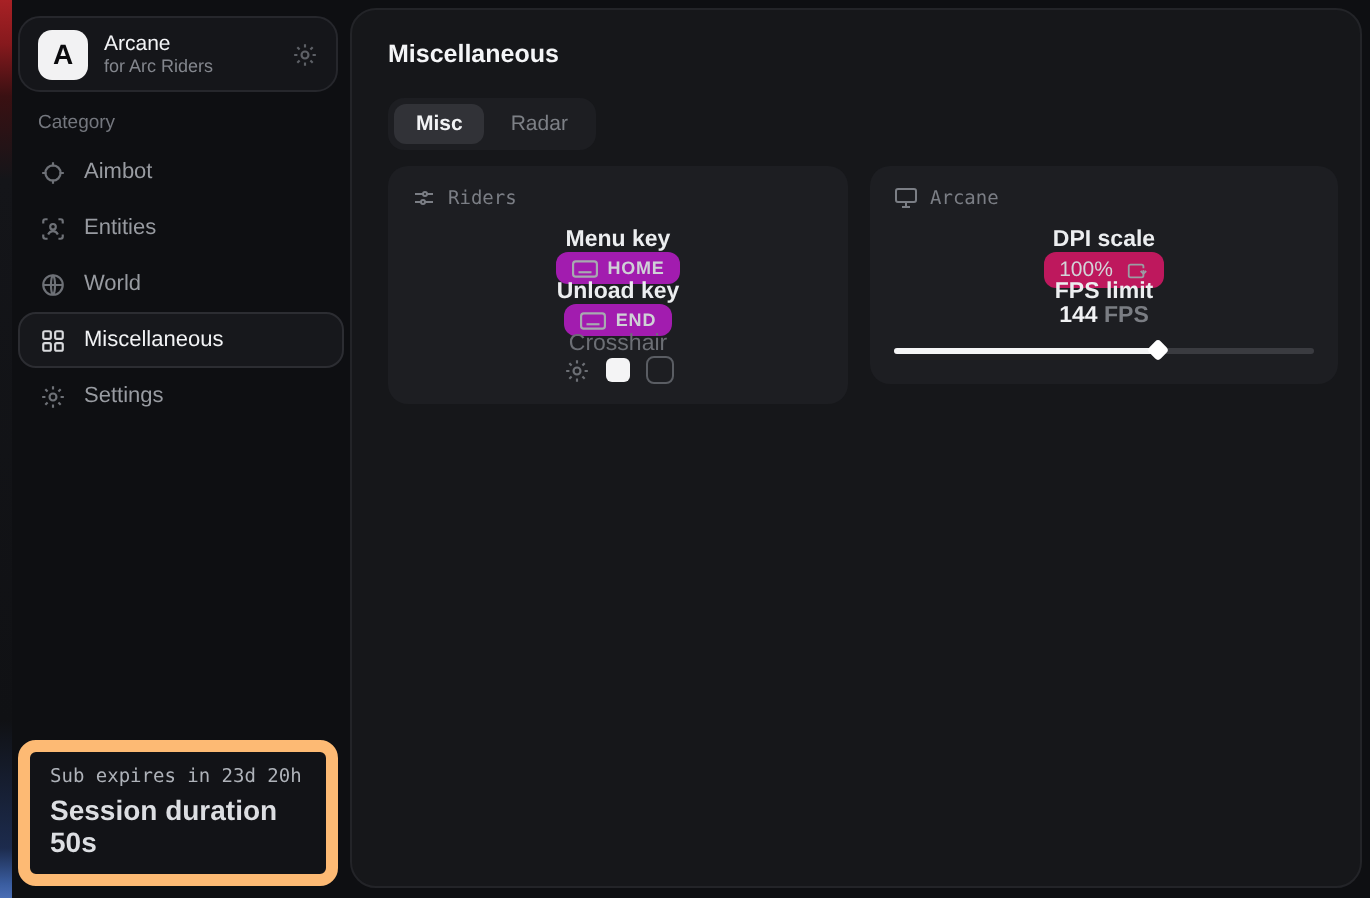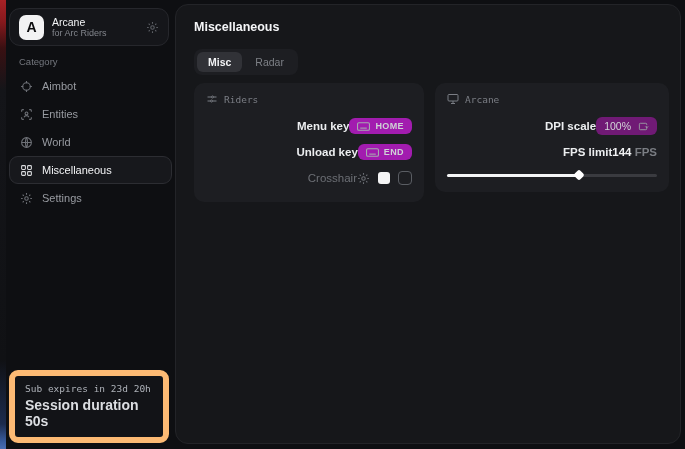--- a/index.html
+++ b/index.html
@@ -75,39 +75,40 @@
   }
   .card-general { flex:0 0 230px; }
   .card-display { flex:1; }
   .card-head {
     display:flex; align-items:center; gap:6px;
     font-family:"DejaVu Sans Mono", monospace; font-size:9.5px; color:#7b7e85;
     margin-bottom:9px;
   }
   .card-head .cicon { color:#7b7e85; display:flex; }
   .row {
-    display:flex; align-items:center; justify-content:flex-end;
+    display:flex; align-items:center; justify-content:space-between;
     height:24px;
+    flex-direction:column;
   }
   .row + .row { margin-top:2px; }
   .row-label { font-size:11.5px; font-weight:bold; color:#eceef0; }
   .row-label.dim { color:#6c6f75; font-weight:normal; }
   .keybtn {
     display:inline-flex; align-items:center; gap:5px;
     background:#a21caf; border-radius:6px; padding:3px 8px;
     font-size:9px; font-weight:bold; letter-spacing:.4px; color:#cfd1d6;
   }
   .keybtn .kicon { color:#a7aab0; display:flex; }
   .cross-controls { display:flex; align-items:center; gap:8px; }
   .swatch { width:12px; height:12px; border-radius:3px; background:#f4f4f5; }
   .checkbox { width:14px; height:14px; border-radius:4px; border:1.4px solid #5a5d63; background:transparent; }
   .gear-dim { color:#6c6f75; display:flex; }
   .dpi-ctl {
     display:inline-flex; align-items:center; gap:7px;
-    background:#701a75; border-radius:6px; padding:3px 8px;
+    background:#be185d; border-radius:6px; padding:3px 8px;
     font-size:10.5px; color:#d3d5d9;
   }
   .dpi-ctl .cycicon { color:#9건; color:#9a9da3; display:flex; }
   .fps-val { font-size:11.5px; font-weight:bold; color:#f1f2f4; }
   .fps-unit { color:#7a7d83; font-weight:bold; }
   .slider { position:relative; height:10px; margin-top:6px; }
   .slider-track { position:absolute; left:0; right:0; top:4px; height:3px; border-radius:2px; background:#3a3b40; }
   .slider-fill { position:absolute; left:0; top:4px; height:3px; border-radius:2px; background:#f4f5f6; }
   .slider-thumb {
     position:absolute; top:1px; width:8px; height:8px; background:#ffffff;

